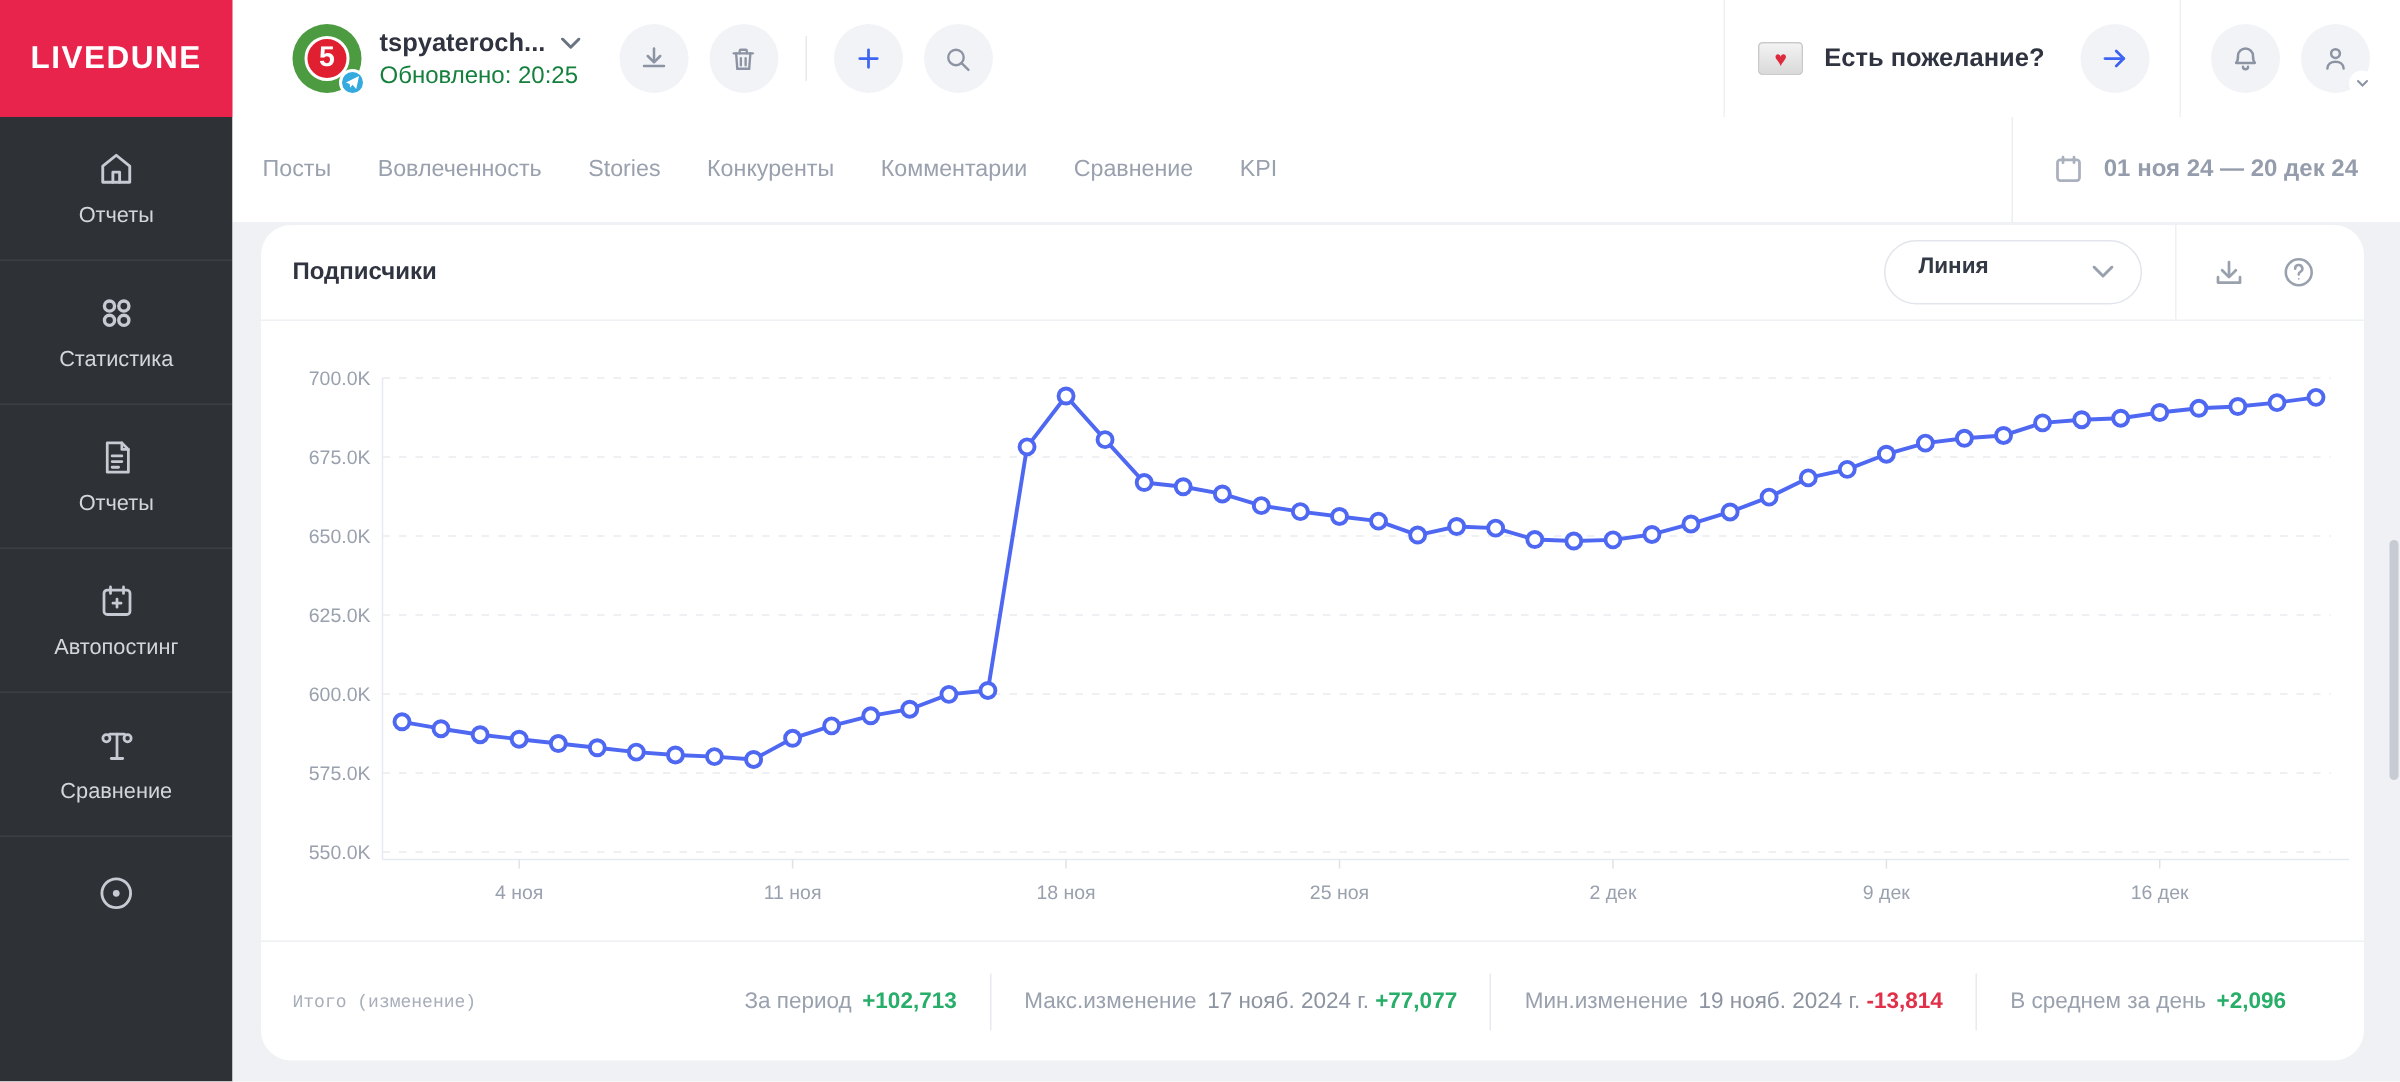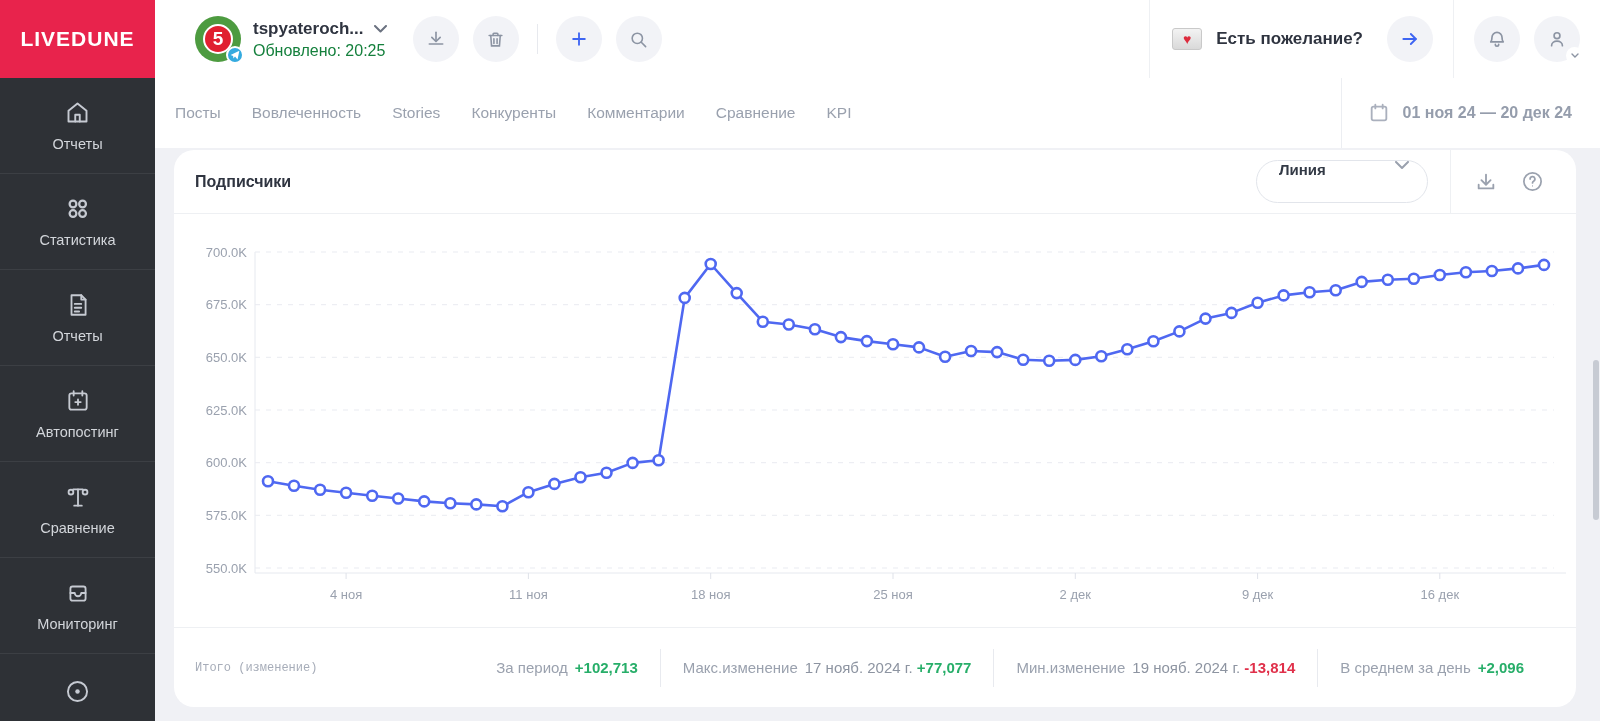--- a/index.html
+++ b/index.html
@@ -54,22 +54,22 @@
   .daterange { margin-left:auto; display:flex; align-items:center; gap:13px; border-left:1px solid #eceef2;
                padding:0 28px 0 26px; color:#98a0b0; cursor:pointer; }
   .daterange .dr-text { font-size:16px; font-weight:bold; color:#959dac; }
 
   
   .content-area { flex:1; background:#f0f1f5; padding:2px 24px 0 19px; }
   .card { background:#fff; border-radius:20px; height:557px; display:flex; flex-direction:column; }
   .card-head { height:64px; border-bottom:1px solid #eef0f3; display:flex; align-items:center; padding:0 24px 0 21px; }
   .card-title { font-size:16px; font-weight:bold; color:#2f3440; }
   .head-right { margin-left:auto; display:flex; align-items:center; height:100%; }
-  .select-pill { width:172px; height:43px; border:1px solid #e2e5eb; border-radius:22px; display:flex; align-items:flex-start;
-                 padding:0 18px 0 22px; cursor:pointer; }
+  .select-pill { width:172px; height:43px; border:1px solid #e2e5eb; border-radius:22px; display:flex; align-items:flex-end;
+                 padding:0 18px 16px 22px; cursor:pointer; }
   .select-pill .sel-text { font-size:15px; font-weight:bold; color:#333a46; }
   .select-pill svg { margin-left:auto; }
   .head-vdiv { width:1px; height:100%; background:#eef0f3; margin:0 24px 0 22px; }
   .head-icon { color:#9aa1ae; margin-right:24px; cursor:pointer; display:flex; }
   .head-icon:last-child { margin-right:8px; }
 
   .chart-area { height:413px; position:relative; }
   .chart-area svg { display:block; }
   .tick { font-size:13px; fill:#9aa1ae; font-family:"Liberation Sans",sans-serif; }
 
@@ -219,27 +219,20 @@
       <svg width="26" height="26" viewBox="0 0 24 24" fill="none" stroke="currentColor" stroke-width="1.7" stroke-linecap="round">
           <path d="M12 5v15"></path>
           <path d="M8.5 20h7"></path>
           <path d="M7.5 5h9"></path>
           <circle cx="5.5" cy="7.5" r="2.2"></circle>
           <circle cx="18.5" cy="7.5" r="2.2"></circle>
         </svg>
       <span class="lbl">Сравнение</span>
     </div>
 
-    <div class="side-item">
-      <svg width="26" height="26" viewBox="0 0 24 24" fill="none" stroke="currentColor" stroke-width="1.7" stroke-linecap="round" stroke-linejoin="round">
-          <path d="M5 8c0-1 1-2 2-2h10c1 0 2 1 2 2v9a2 2 0 0 1-2 2H7a2 2 0 0 1-2-2z"></path>
-          <path d="M5 12h4a3 3 0 0 0 6 0h4"></path>
-        </svg>
-      <span class="lbl">Мониторинг</span>
-    </div>
 
     <div class="side-item partial">
       <svg width="27" height="27" viewBox="0 0 24 24" fill="none" stroke="currentColor" stroke-width="1.7">
           <circle cx="12" cy="12" r="8.5"></circle>
           <circle cx="12" cy="12" r="2" fill="currentColor" stroke="none"></circle>
         </svg>
     </div>
   </nav>
 
   <div class="content">

